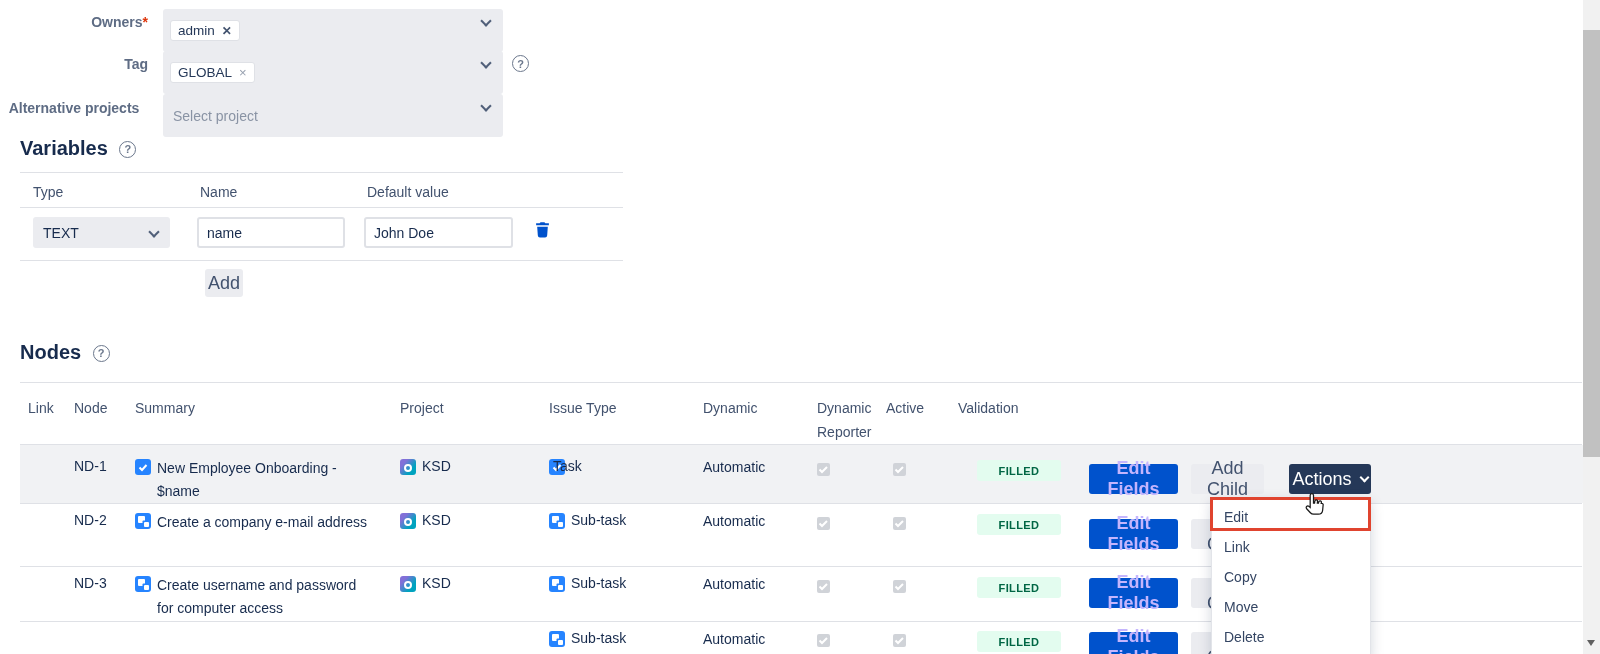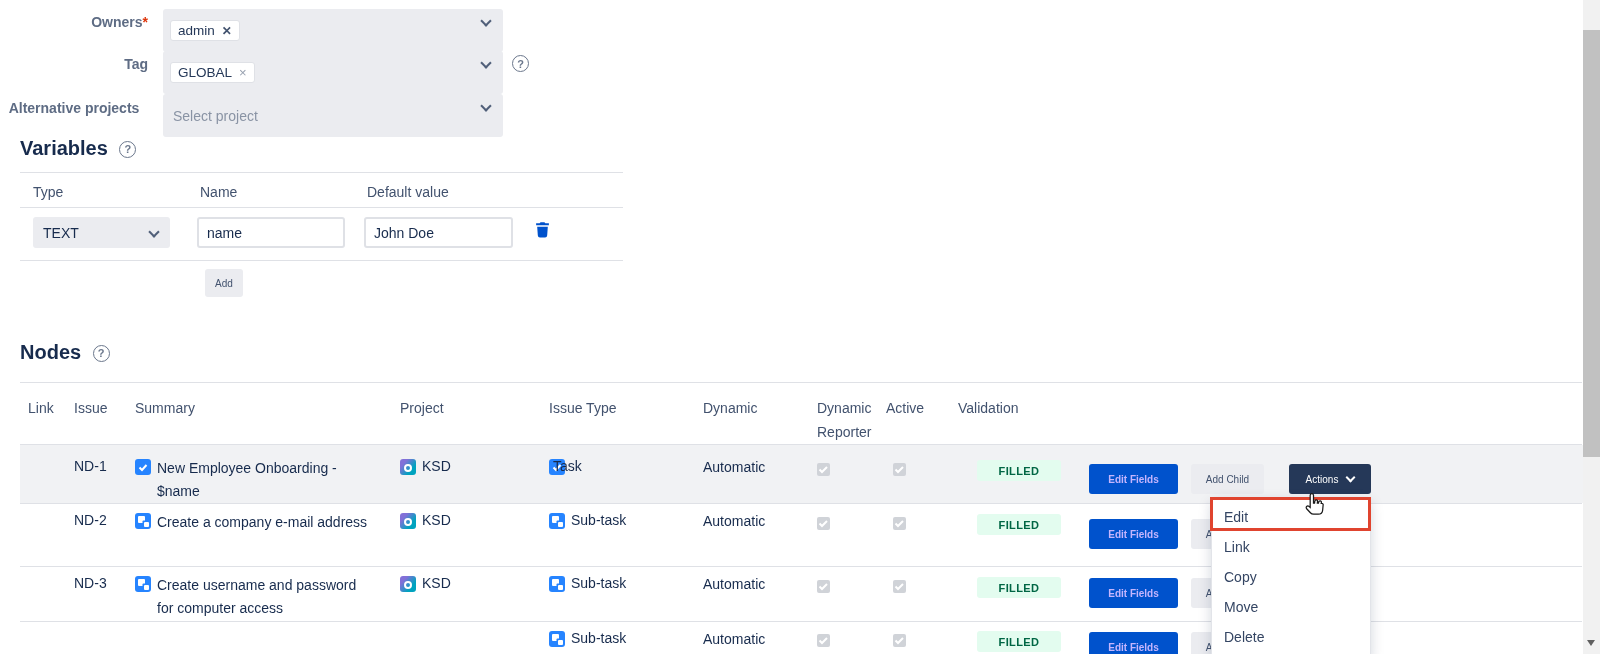--- a/index.html
+++ b/index.html
@@ -19,21 +19,21 @@
   .helpicon { width:17px; height:17px; border:1.6px solid #6b778c; border-radius:50%; color:#6b778c; font-size:11px; font-weight:bold; display:flex; align-items:center; justify-content:center; }
 
   h2 { font-size:20px; font-weight:600; color:#172b4d; display:inline-block; }
   .hline { height:1px; background:#dfe1e6; position:absolute; }
   .thead { font-size:14px; color:#42526e; position:absolute; }
 
   .tinput { position:absolute; height:31px; border:2px solid #dfe1e6; border-radius:3px; font-family:"Liberation Sans",sans-serif; font-size:14px; color:#172b4d; padding:0 8px; background:#fff; }
   .gselect { position:absolute; height:31px; background:#ebecf0; border-radius:3px; font-size:14px; color:#172b4d; display:flex; align-items:center; padding:0 26px 0 10px; }
   .gselect .chev { top:11px; right:12px; }
 
-  .btn { position:absolute; border-radius:3px; font-size:10px; display:flex; align-items:center; justify-content:center; cursor:pointer; }
+  .btn { position:absolute; border-radius:3px; font-size:18px; display:flex; align-items:center; justify-content:center; cursor:pointer; }
   .btn-gray { background:#ebecf0; color:#42526e; }
   .btn-primary { background:#0052cc; color:#c4b5fd; font-weight:bold; }
   .btn-dark { background:#253858; color:#fff; }
   .btn-dark .bchev { width:7px; height:7px; border-right:2px solid #fff; border-bottom:2px solid #fff; transform:rotate(45deg); margin-left:9px; margin-top:-4px; }
 
   .rowbg { position:absolute; left:20px; width:1563px; }
   .link { color:#0052cc; font-size:14px; text-decoration:none; }
   .cell { position:absolute; font-size:14px; color:#172b4d; }
   .sumtext { width:215px; line-height:23px; }
 
@@ -124,21 +124,21 @@
 
   <div class="abs" style="left:20px; top:341px;">
     <h2>Nodes</h2>
     <span class="helpicon" style="display:inline-flex; vertical-align:2px; margin-left:7px;">
         <span>?</span>
       </span>
   </div>
   <div class="hline" style="left:20px; top:382px; width:1562px;"></div>
 
   <div class="thead" style="left:28px;  top:400px;">Link</div>
-  <div class="thead" style="left:74px;  top:400px;">Issue</div>
+  <div class="thead" style="left:74px;  top:400px;">Node</div>
   <div class="thead" style="left:135px; top:400px;">Summary</div>
   <div class="thead" style="left:400px; top:400px;">Project</div>
   <div class="thead" style="left:549px; top:400px;">Issue Type</div>
   <div class="thead" style="left:703px; top:400px;">Dynamic</div>
   <div class="thead" style="left:817px; top:400px;">Dynamic</div>
   <div class="thead" style="left:817px; top:424px;">Reporter</div>
   <div class="thead" style="left:886px; top:400px;">Active</div>
   <div class="thead" style="left:958px; top:400px;">Validation</div>
   <div class="hline" style="left:20px; top:444px; width:1562px;"></div>
 

